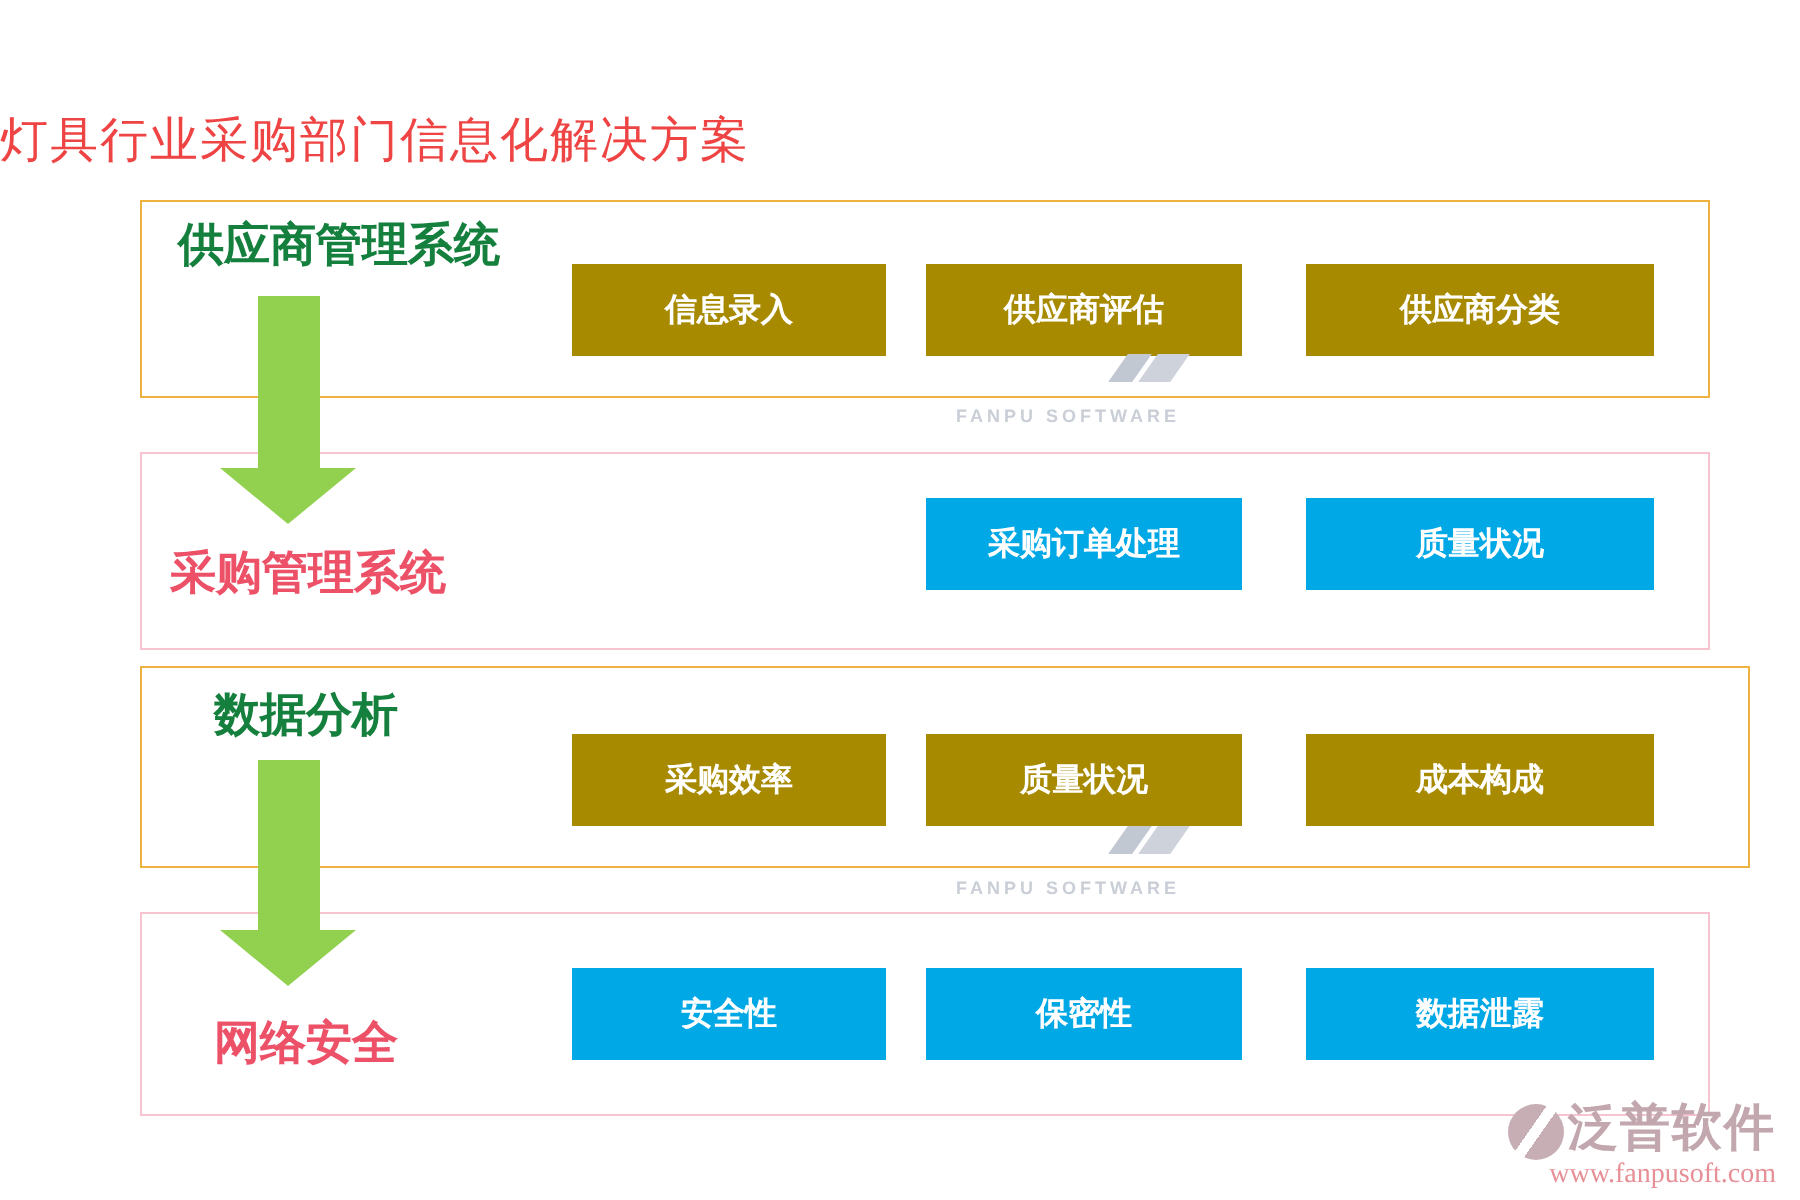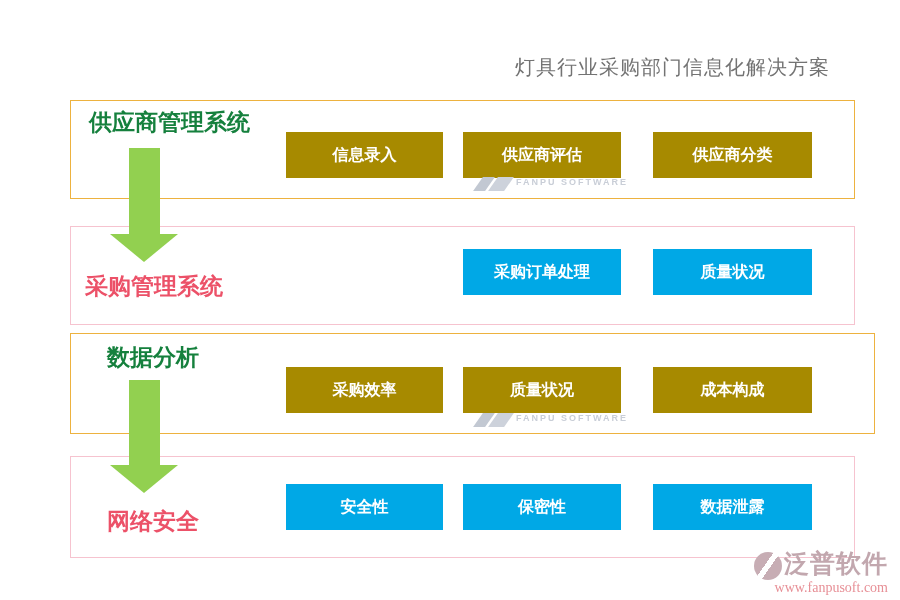--- a/index.html
+++ b/index.html
@@ -1,50 +1,50 @@
 <!DOCTYPE html>
 <html><head>
 <meta charset="utf-8">
 <style>
   html,body { margin:0; padding:0; background:#ffffff; }
   #canvas {
     position:relative; width:900px; height:600px; background:#ffffff;
     font-family:"Liberation Sans", sans-serif; overflow:hidden;
   }
   .title {
-    position:absolute; top:54px; left:0; width:830px; text-align:right;
-    font-family:"Liberation Serif", serif; font-size:20px; color:#737373;
+    position:absolute; top:54px; left:0; width:830px; text-align:left;
+    font-family:"Liberation Serif", serif; font-size:24px; color:#ef4444;
     letter-spacing:1px; white-space:nowrap;
   }
   .section { position:absolute; left:70px; width:783px; background:#ffffff; }
   .sec-gold { border:1px solid #EDB23F; }
   .sec-pink { border:1px solid #F6C3CF; }
   .section-label {
     position:absolute; font-family:"Liberation Serif", serif; font-weight:bold;
     font-size:23px; white-space:nowrap;
   }
   .lbl-gold { color:#15803d; }
   .lbl-pink { color:#EC5168; }
   .chip {
     position:absolute; height:46px; display:flex; align-items:center; justify-content:center;
     color:#ffffff; font-weight:bold; font-size:16px; white-space:nowrap;
   }
   .chip-gold { background:#A78A00; }
   .chip-cyan { background:#00A8E6; }
   .c1 { left:215px; width:157px; }
   .c2 { left:392px; width:158px; }
-  .c3 { left:582px; width:159px;text-align:center; }
+  .c3 { left:582px; width:174px;text-align:center; }
   .arrow { position:absolute; z-index:3; }
   .arrow-shaft { position:absolute; left:19px; top:0; width:31px; background:#92D050; }
   .arrow-head {
     position:absolute; left:0; width:0; height:0;
     border-left:34px solid transparent; border-right:34px solid transparent;
     border-top:28px solid #92D050;
   }
-  .wm { position:absolute; display:flex; gap:7px; z-index:1; }
+  .wm { position:absolute; display:flex; align-items:flex-end; gap:7px; z-index:1;flex-direction:column; }
   .wm-mark i { display:inline-block; width:12px; height:14px; background:#C2C8D2; transform:skewX(-35deg); }
   .wm-mark i.s2 { width:16px; margin-left:3px; background:#CDD2DB; }
   .wm-text { font-size:9px; font-weight:bold; letter-spacing:2px; color:#C9CED7; padding-bottom:1px; }
   .brand { position:absolute; left:754px; top:547px; z-index:4; display:flex; align-items:flex-end; }
   .brand-logo {
     width:28px; height:28px; border-radius:50%;
     background:linear-gradient(125deg, #C7ADB4 42%, #ffffff 42%, #ffffff 56%, #C7ADB4 56%);
   }
   .brand-name { font-size:25px; font-weight:bold; color:#C2A7AE; margin-left:2px; letter-spacing:1px; white-space:nowrap; }
   .brand-url {

